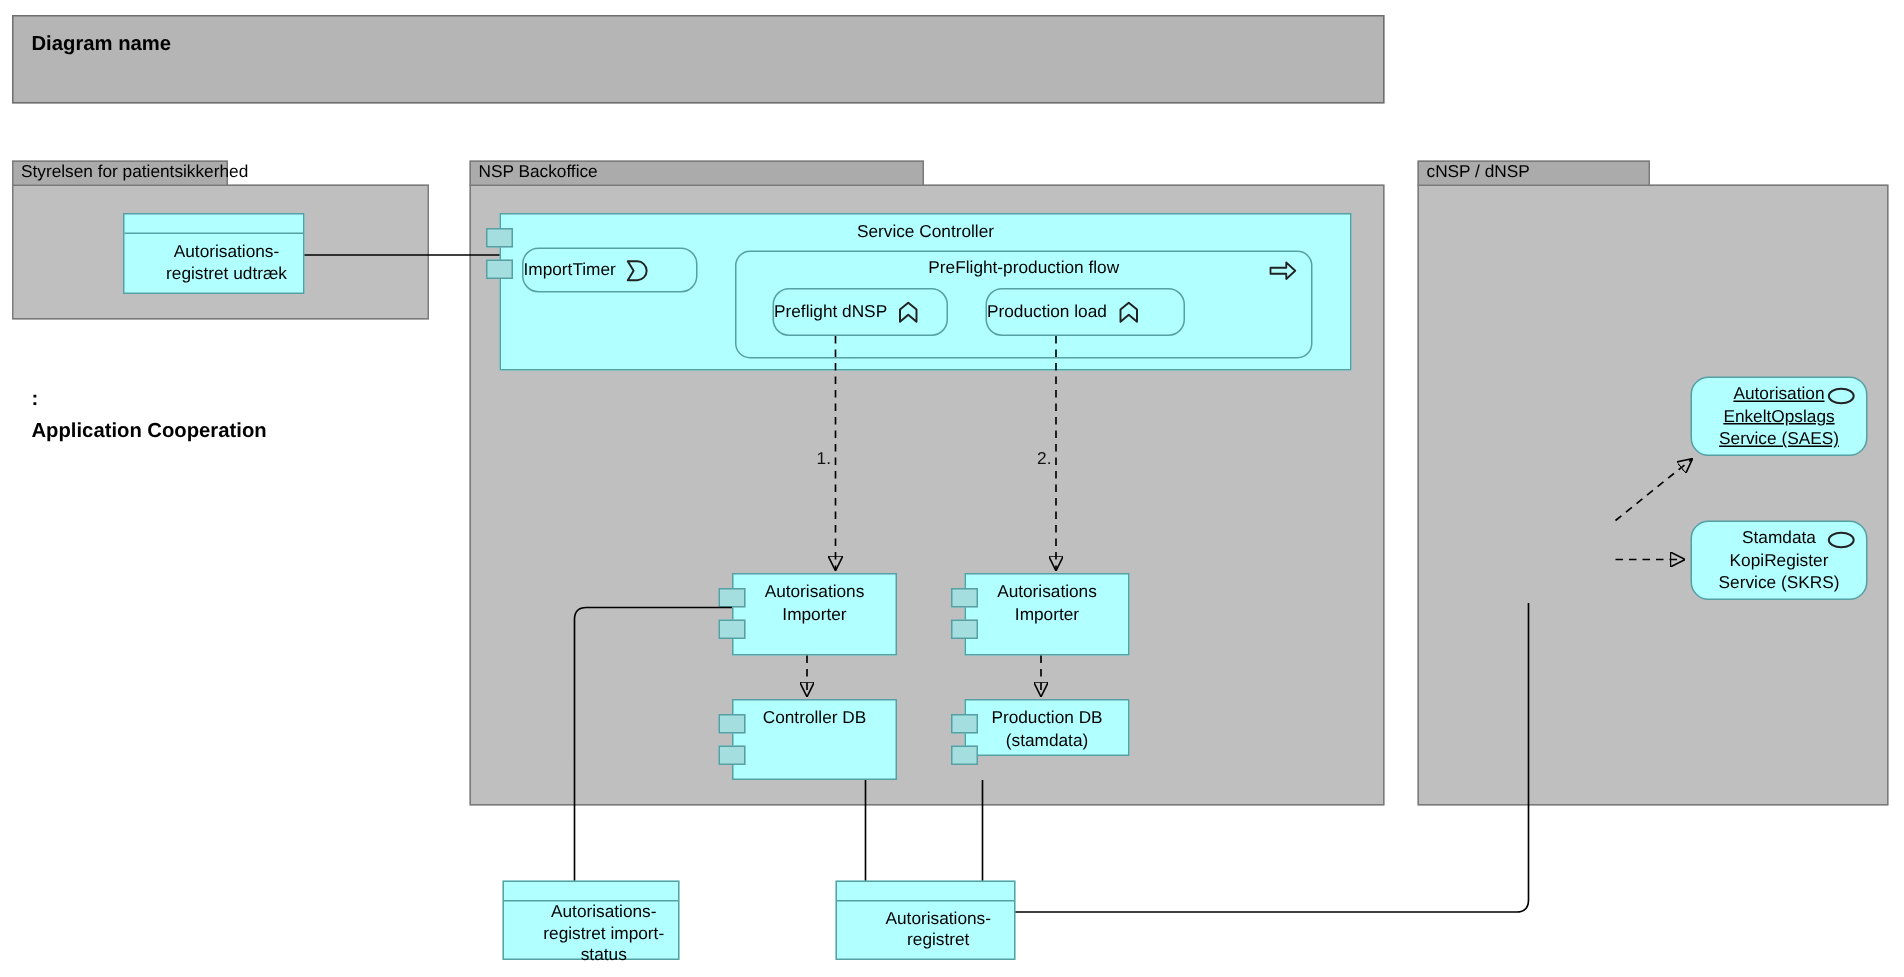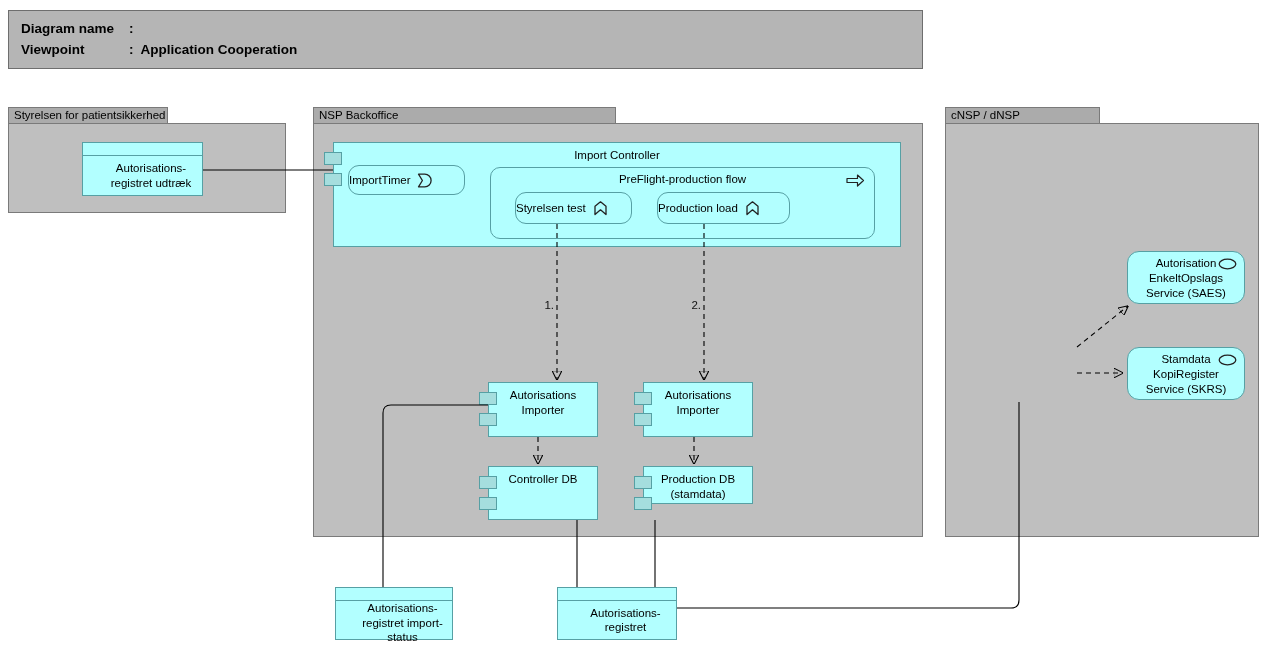--- a/index.html
+++ b/index.html
@@ -6,21 +6,21 @@
   .canvas{
     position:relative;width:1269px;height:651px;background:#ffffff;
     font-family:"Liberation Sans",sans-serif;color:#000;overflow:hidden;
   }
   
   .title-box{
     position:absolute;left:8px;top:10px;width:915px;height:59px;
     background:var(--title-fill,#b5b5b5);border:1px solid var(--title-border,#6e6e6e);
     box-sizing:border-box;padding:7px 12px;font-weight:bold;font-size:13.5px;line-height:21px;
   }
-  .trow{display:flex;}
+  .trow{display:flex;flex-direction:column;}
   .tlabel{width:108px;flex:0 0 108px;}
   .tsep{margin-right:7px;}
   
   .group-tab{
     position:absolute;box-sizing:border-box;height:17px;
     background:var(--group-tab,#ababab);border:1px solid var(--group-border,#7a7a7a);
     font-size:11.5px;line-height:15px;padding-left:5px;white-space:nowrap;overflow:visible;
     z-index:1;
   }
   .group-body{
@@ -70,21 +70,21 @@
       <span class="tlabel">Diagram name</span>
         <span class="tsep">:</span>
     </div>
     <div class="trow">
       <span class="tlabel">Viewpoint</span>
         <span class="tsep">:</span>
         <span class="tval">Application Cooperation</span>
     </div>
   </div>
 
-  <div class="group-tab" style="left:8px;top:107px;width:160px;">
+  <div class="group-tab" style="left:8px;top:107px;width:144px;">
     <span>Styrelsen for patientsikkerhed</span>
   </div>
   <div class="group-body" style="left:8px;top:123px;width:278px;height:90px;"></div>
 
   <div class="group-tab" style="left:313px;top:107px;width:303px;">
     <span>NSP Backoffice</span>
   </div>
   <div class="group-body" style="left:313px;top:123px;width:610px;height:414px;"></div>
 
   <div class="group-tab" style="left:945px;top:107px;width:155px;">
@@ -94,39 +94,39 @@
 
   <div class="node dobj" style="left:82px;top:142px;width:121px;height:54px;">
     <div class="dband"></div>
     <div class="nlabel">Autorisations-
 registret udtræk</div>
   </div>
 
   <div class="node comp bignode" style="left:333px;top:142px;width:568px;height:105px;">
     <span class="port p1"></span>
     <span class="port p2"></span>
-    <div class="nlabel">Import Controller</div>
+    <div class="nlabel">Service Controller</div>
   </div>
 
   <div class="node rnode" style="left:348px;top:165px;width:117px;height:30px;">
     <span class="nlabel">ImportTimer</span>
     <svg width="17" height="15" viewBox="0 0 17 15">
         <path d="M1.5,1.2 H7.8 A6.3,6.3 0 0 1 7.8,13.8 H1.5 L5.4,7.5 Z" fill="none" stroke="#222" stroke-width="1.3" stroke-linejoin="round"></path>
       </svg>
   </div>
 
   <div class="node flownode" style="left:490px;top:167px;width:385px;height:72px;">
     <div class="nlabel">PreFlight-production flow</div>
     <svg class="corner-icon" width="19" height="15" viewBox="0 0 19 15">
         <path d="M1,5.5 H11.5 V2 L17.5,7.5 L11.5,13 V9.5 H1 Z" fill="none" stroke="#222" stroke-width="1.2" stroke-linejoin="round"></path>
       </svg>
   </div>
 
   <div class="node rnode" style="left:515px;top:192px;width:117px;height:32px;">
-    <span class="nlabel">Styrelsen test</span>
+    <span class="nlabel">Preflight dNSP</span>
     <svg width="17" height="16" viewBox="0 0 17 16">
         <path d="M3,14.5 V6.3 L8.5,1.8 L14,6.3 V14.5 L8.5,9.8 Z" fill="none" stroke="#222" stroke-width="1.3" stroke-linejoin="round"></path>
       </svg>
   </div>
 
   <div class="node rnode" style="left:657px;top:192px;width:133px;height:32px;">
     <span class="nlabel">Production load</span>
     <svg width="17" height="16" viewBox="0 0 17 16">
         <path d="M3,14.5 V6.3 L8.5,1.8 L14,6.3 V14.5 L8.5,9.8 Z" fill="none" stroke="#222" stroke-width="1.3" stroke-linejoin="round"></path>
       </svg>
@@ -153,21 +153,21 @@
   </div>
 
   <div class="node comp" style="left:643px;top:466px;width:110px;height:38px;">
     <span class="port p1"></span>
     <span class="port p2"></span>
     <div class="nlabel">Production DB
 (stamdata)</div>
   </div>
 
 
-  <div class="node svcnode" style="left:1127px;top:251px;width:118px;height:53px;">
+  <div class="node svcnode" style="left:1127px;top:251px;width:118px;height:53px;text-decoration:underline;">
     <div class="nlabel">Autorisation
 EnkeltOpslags
 Service (SAES)</div>
     <svg class="svc-icon" width="19" height="12" viewBox="0 0 19 12">
         <ellipse cx="9.5" cy="6" rx="8.3" ry="4.8" fill="none" stroke="#222" stroke-width="1.3"></ellipse>
       </svg>
   </div>
 
   <div class="node svcnode" style="left:1127px;top:347px;width:118px;height:53px;">
     <div class="nlabel">Stamdata

